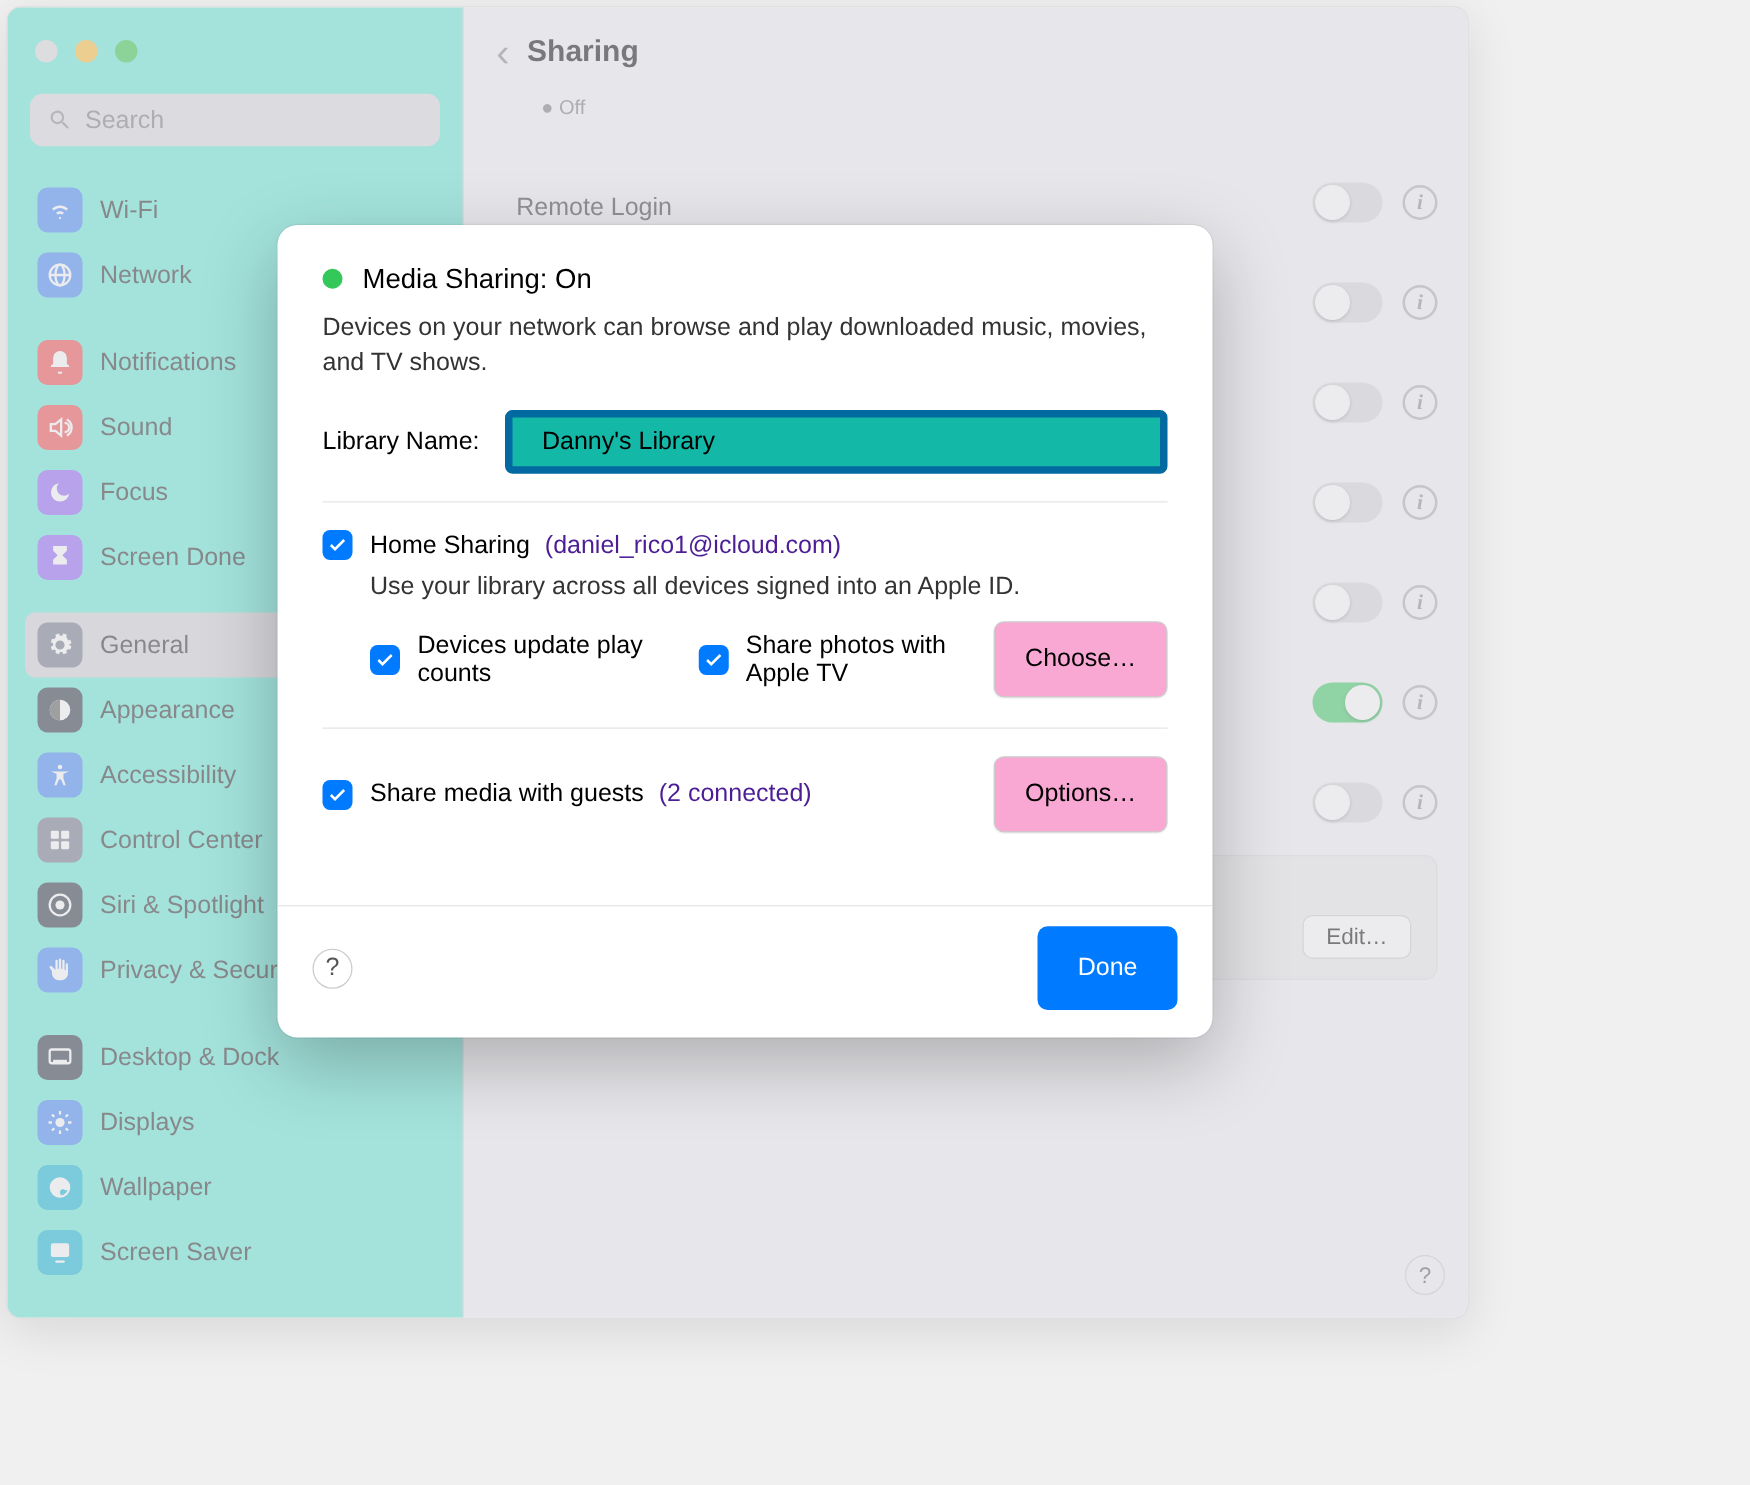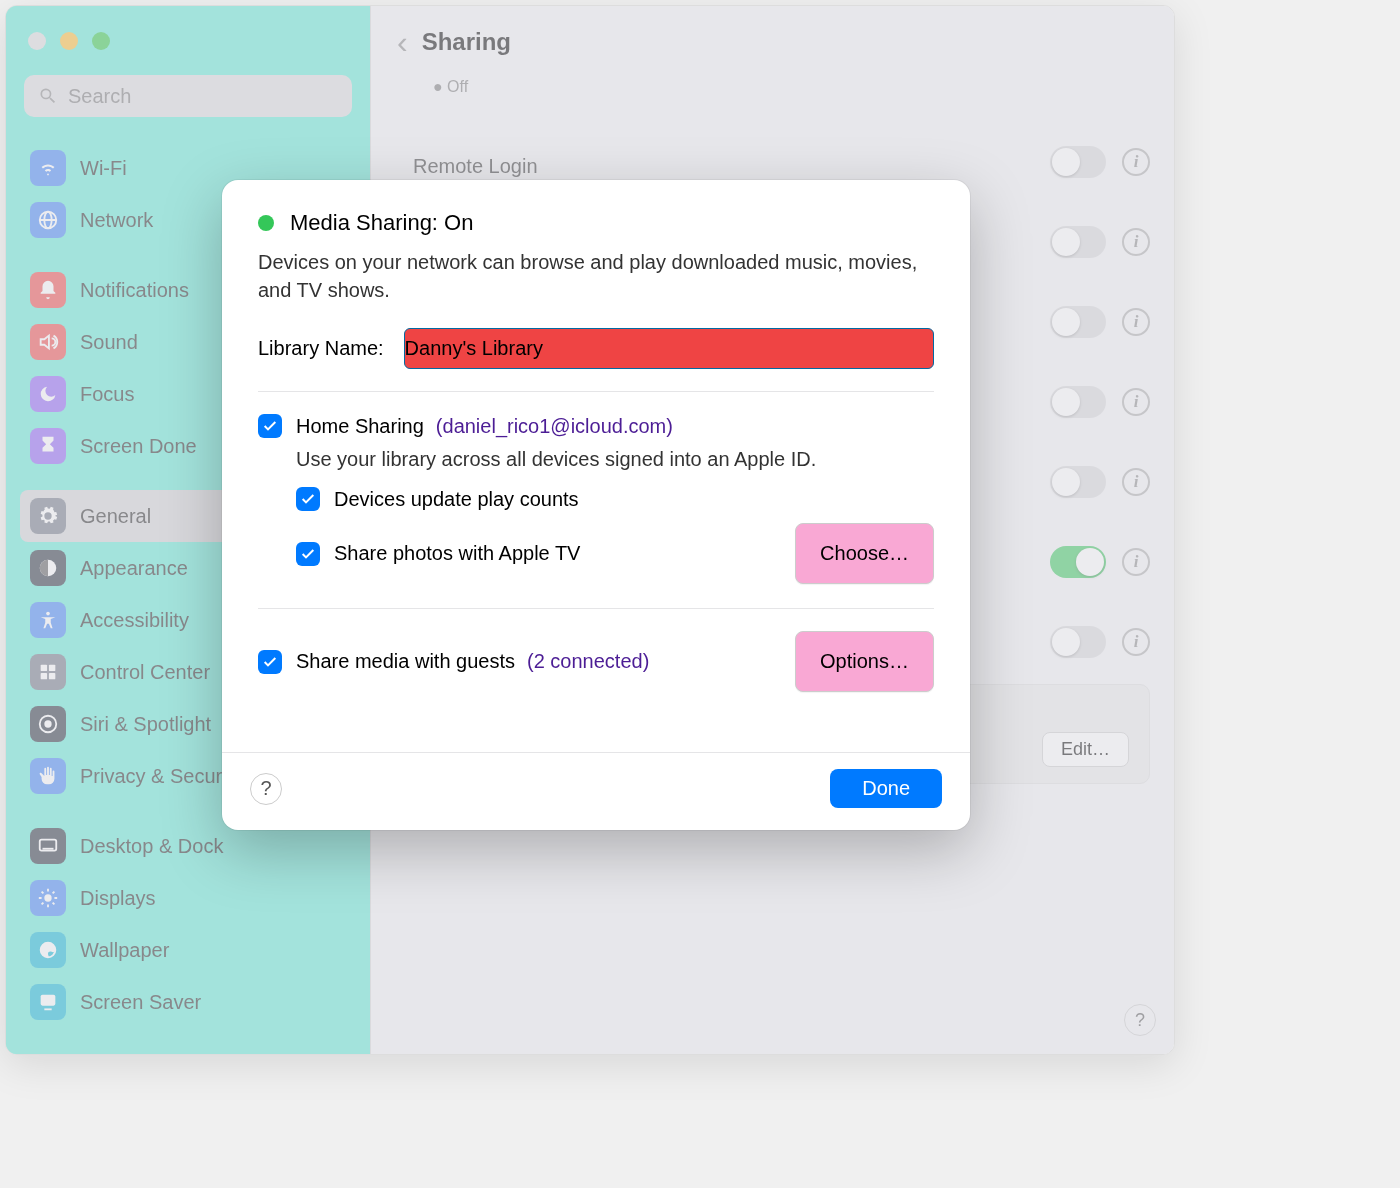--- a/index.html
+++ b/index.html
@@ -139,35 +139,35 @@
       flex-direction: column;
       overflow: hidden;
       z-index: 10;
     }
     .modal-body { padding: 30px 36px 10px 36px; flex: 1; overflow:auto;}
     .status-line { display:flex; align-items:center; gap:16px; font-size:22px; font-weight:400; margin-bottom:12px;}
     .green-dot { width:16px; height:16px; border-radius:50%; background:#34c759; }
     .modal-desc { font-size: 20px; color:#333; line-height:1.4; margin-bottom:24px;}
     .form-row { display:flex; align-items:center; gap:20px; margin-bottom:22px;}
     .form-label { font-size:20px; white-space:nowrap; }
-    .form-input { flex:1; border:1px solid #0369a1; border-radius:6px; padding: 8px 0; font-size:20px; background:#ef4444;}
+    .form-input { flex:1; border:6px solid #0369a1; border-radius:6px; padding: 8px 24px; font-size:20px; background:#14b8a6;}
     .divider { height:1px; background:#e5e5e7; margin: 10px 0 22px 0;}
     .chk-row { display:flex; align-items:center; gap:14px; margin-bottom:10px;}
     .checkbox { width:24px; height:24px; border-radius:6px; background:#007aff; display:flex; align-items:center; justify-content:center; flex-shrink:0;}
     .checkbox svg { width:16px; height:16px; stroke:white; stroke-width:3; fill:none;}
     .chk-label { font-size:20px; display: flex; align-items: baseline; gap: 12px; flex-wrap: wrap;}
     .chk-sublabel { color:#4c1d95; font-size:20px;}
     .chk-desc { font-size:20px; color:#333; margin: 4px 0 16px 38px;}
-    .sub-chk-group { margin-left: 38px; display:flex; flex-direction:column; gap:12px;}
+    .sub-chk-group { margin-left: 38px; display:flex; flex-direction:row; gap:12px;}
     .sub-chk-row { display:flex; align-items:center; justify-content:space-between;}
     .sub-chk-left { display:flex; align-items:center; gap:14px;}
     .mac-btn { background: #f9a8d4; border:1px solid #ccc; padding: 18px 24px; border-radius:8px; font-size:20px; box-shadow: 0 1px 1px rgba(0,0,0,0.05);}
     .modal-footer { display:flex; justify-content:space-between; align-items:center; padding: 16px 28px 22px 28px; border-top:1px solid #e5e5e7;}
     .help-btn { width:32px; height:32px; border-radius:50%; border:1px solid #ccc; display:flex; align-items:center; justify-content:center; font-size:20px; color:#555; background:white;}
-    .done-btn { background:#007aff; color:white; border:none; padding: 8px 32px; font-size:20px; border-radius:8px; font-weight:500;}
+    .done-btn { background:#007aff; color:white; border:none; padding: 22px 32px; font-size:20px; border-radius:8px; font-weight:500;}
   </style>
 </head>
 <body>
 
 <div class="window">
   <div class="sidebar">
     <div class="traffic">
       <div class="dot close"></div>
       <div class="dot min"></div>
       <div class="dot max"></div>

